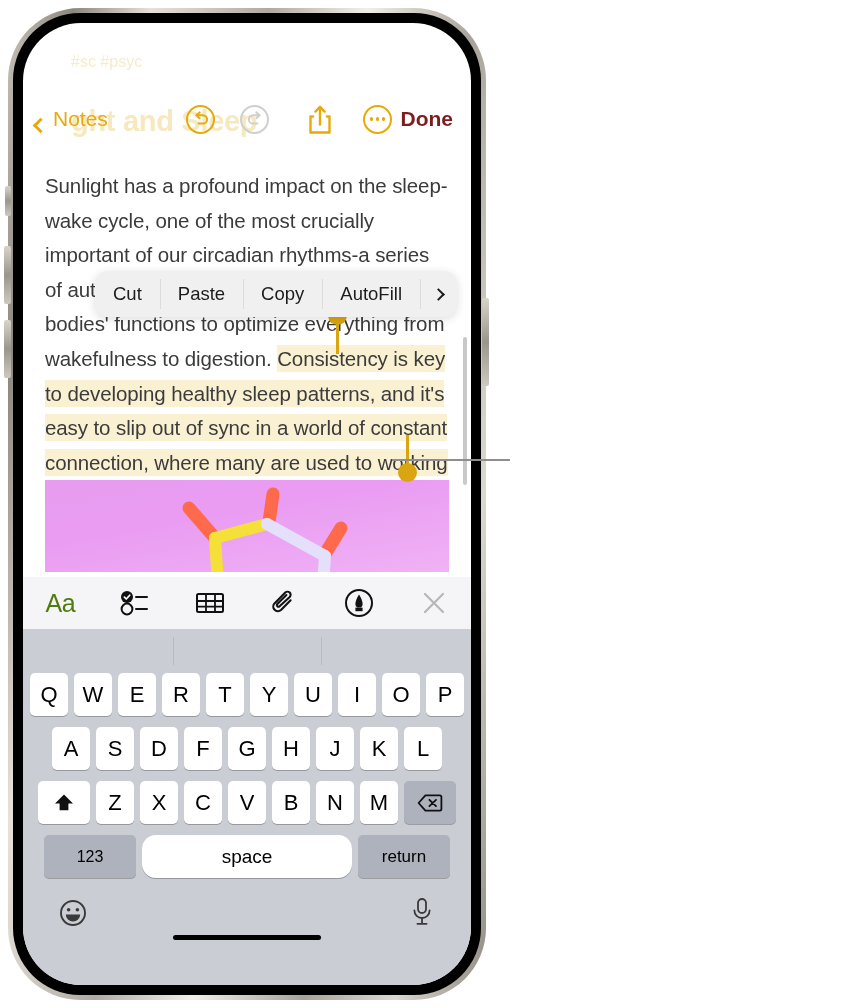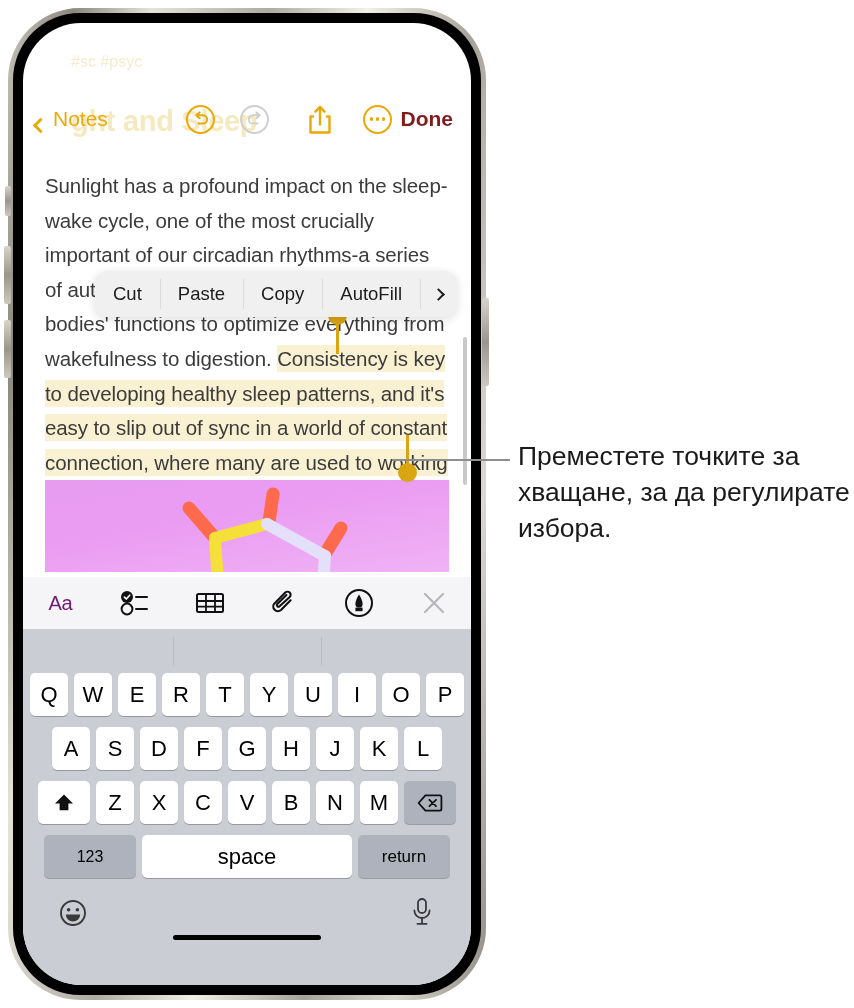--- a/index.html
+++ b/index.html
@@ -117,42 +117,42 @@
     bottom:8px; width:1px; background:#dcdcdc; }
   .ctx-arrow{ padding:0 14px; font-weight:bold; }
   .ctx-chev{ width:9px; height:9px; border-right:2.6px solid #1c1c1c;
     border-top:2.6px solid #1c1c1c; transform:rotate(45deg); }
 
   
   .edit-toolbar{ position:absolute; left:0; top:554px; width:448px; height:52px;
     background:#f5f4f7; display:flex; align-items:center; z-index:20; }
   .tb-item{ flex:1; display:flex; align-items:center; justify-content:center;
     height:100%; }
-  .aa{ font-size:20px; color:#701a75; letter-spacing:-.5px;text-align:center; }
+  .aa{ font-size:25px; color:#4d7c0f; letter-spacing:-.5px;text-align:center; }
 
   
   .keyboard{ position:absolute; left:0; top:606px; width:448px; height:356px;
     background:#cbcdd4; z-index:18; }
   .predict{ height:44px; display:flex; align-items:center; position:relative; }
   .predict .div{ position:absolute; top:8px; width:1px; height:28px; background:#b9bbc2;}
   .predict .div.d1{ left:150px; } .predict .div.d2{ left:298px; }
 
   .krow{ display:flex; justify-content:center; gap:6px; padding:0 3px;
     margin-bottom:11px; }
   .key{ height:43px; border-radius:5px; background:#fff; display:flex;
     align-items:center; justify-content:center; font-size:22px; color:#000;
     box-shadow:0 1px 0 rgba(0,0,0,.26); }
   .krow1 .key{ width:38px; }
   .krow2{ padding:0 23px; } .krow2 .key{ width:38px; }
   .krow3 .key{ width:38px; }
   .key-wide{ width:52px !important; background:#fff; }
   .key-gray{ background:#adb2bd !important; box-shadow:0 1px 0 rgba(0,0,0,.24); }
   .krow4 .key{ height:43px; }
   .key-123{ width:92px !important; font-size:16px; }
-  .key-space{ width:210px !important; font-size:22px; }
+  .key-space{ width:210px !important; font-size:19px;border-radius:14px; }
   .key-return{ width:92px !important; font-size:17px; }
 
   .kbottom{ height:62px; position:relative; }
   .emoji-ico{ position:absolute; left:36px; top:10px; }
   .mic-ico{ position:absolute; right:38px; top:8px; }
   .home-ind{ position:absolute; left:50%; transform:translateX(-50%); bottom:11px;
     width:148px; height:5.5px; background:#000; border-radius:3px; }
 
   
   .callout-line{ position:absolute; left:392px; top:459px; width:118px; height:2px;
@@ -368,15 +368,14 @@
             <path d="M11 21v5.4M6.4 26.8h9.2" stroke="#3a3a3a" stroke-width="1.8" stroke-linecap="round"></path>
           </svg>
         </div>
         <div class="home-ind"></div>
       </div>
     </div>
 
   </div>
 
   <div class="callout-line"></div>
-  <div class="callout-text">Преместете точките за хващане, за да регулирате избора.</div>
 
 </div>
 
 </body></html>

